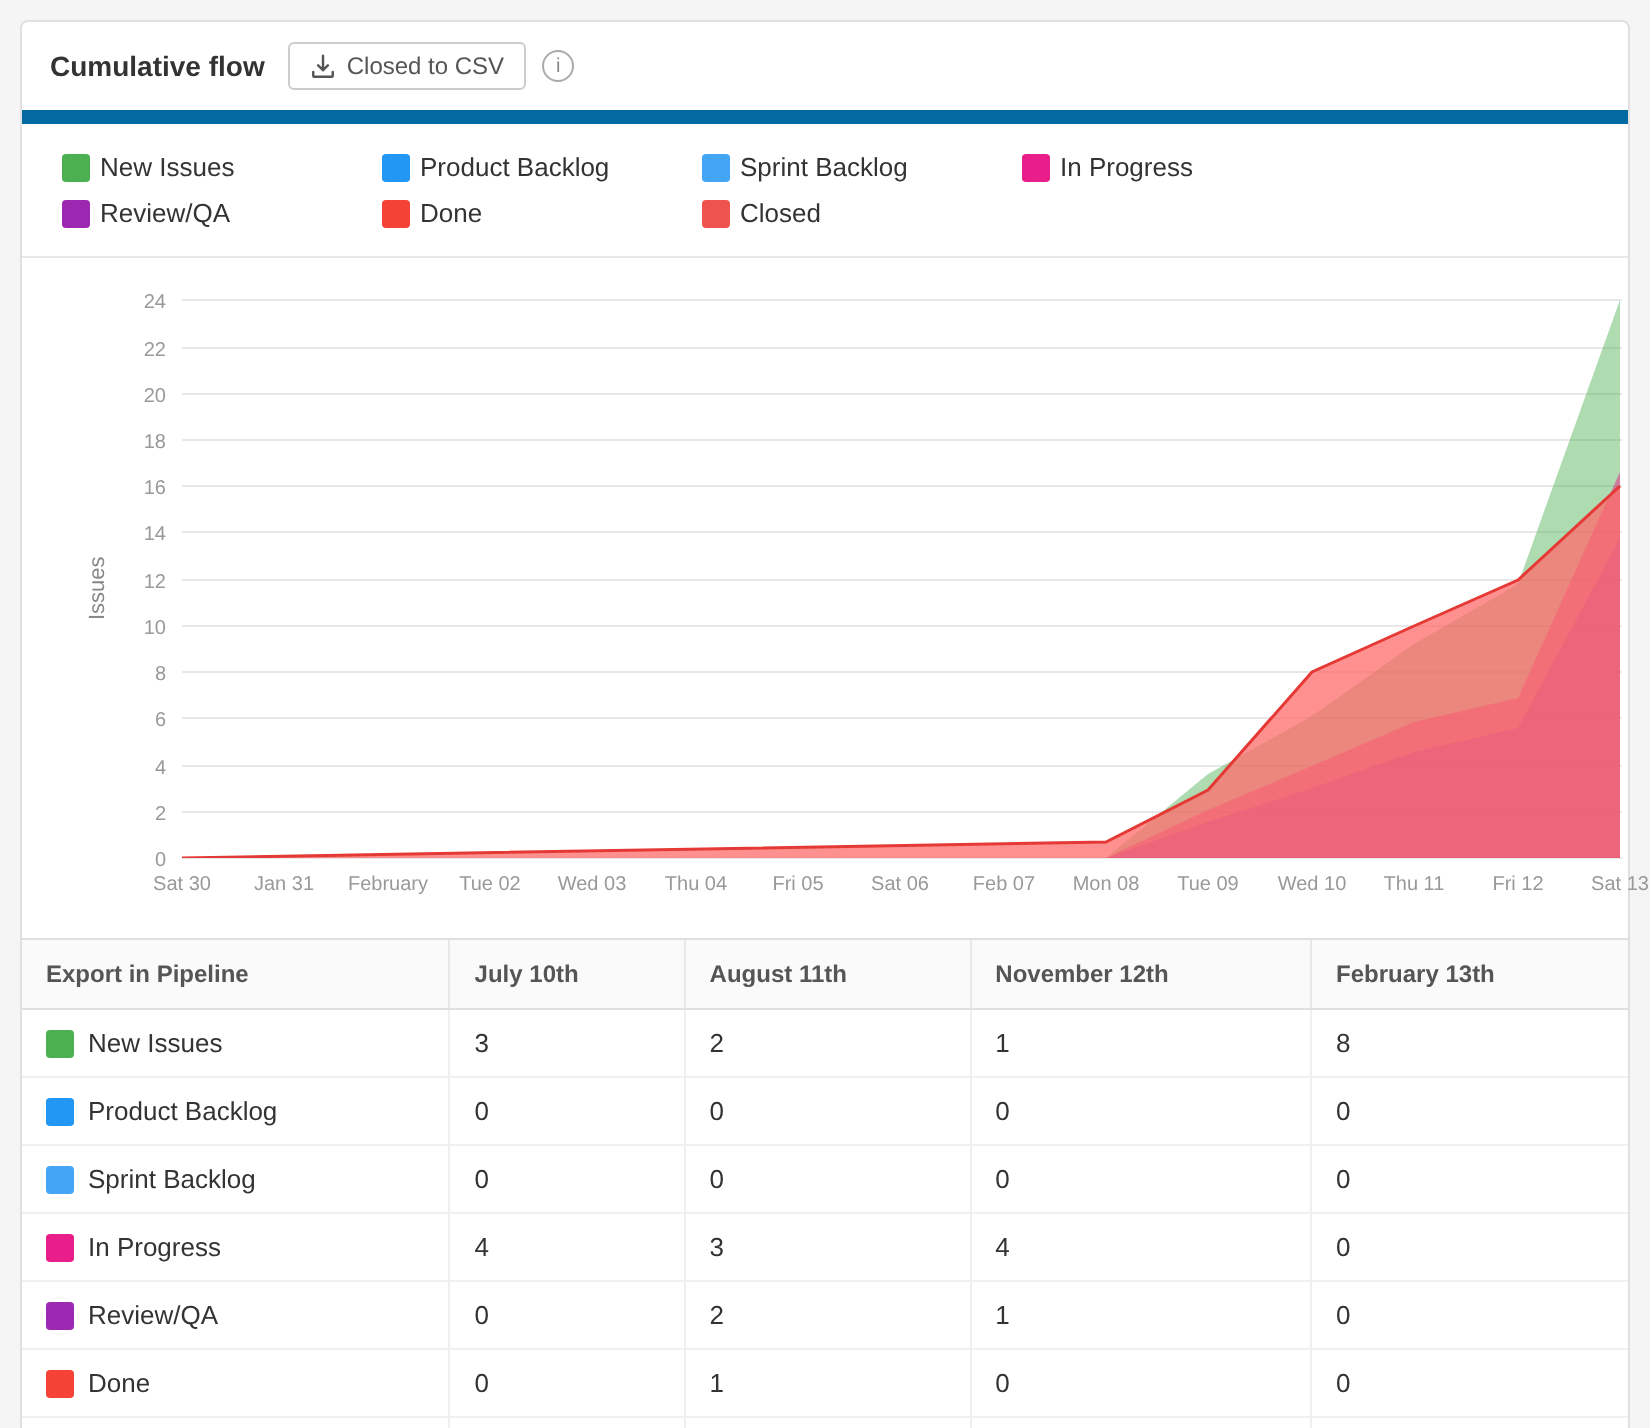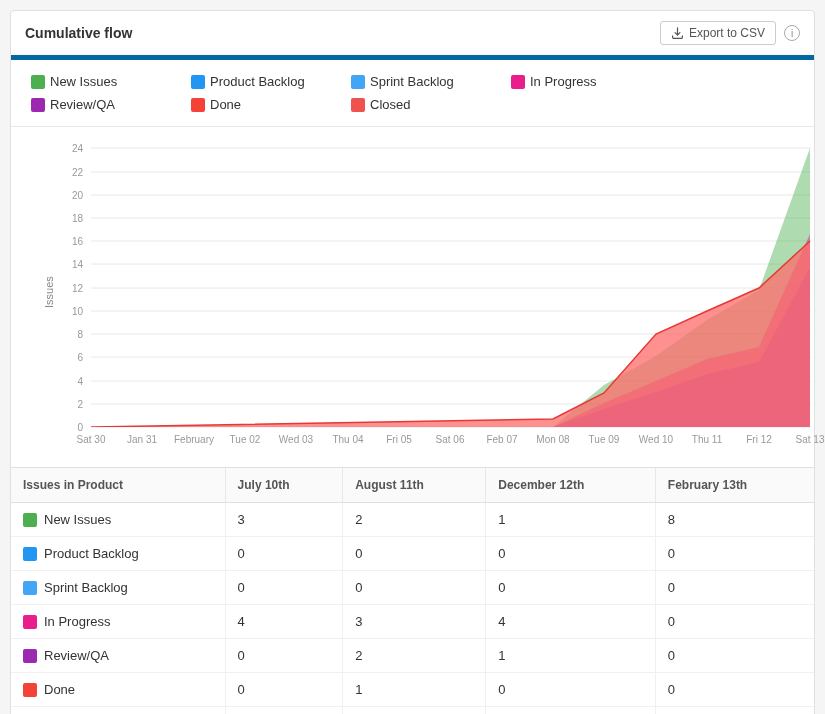--- a/index.html
+++ b/index.html
@@ -1,21 +1,21 @@
 <!DOCTYPE html>
 <html><head>
   <meta charset="utf-8">
   <style>
     * { box-sizing: border-box; margin: 0; padding: 0; }
     body { font-family: -apple-system, BlinkMacSystemFont, 'Segoe UI', sans-serif; font-size: 13px; background: #f5f5f5; color: #333; }
 
     .main-container { background: #fff; border: 1px solid #e0e0e0; border-radius: 4px; margin: 10px; }
 
     
-    .chart-header { display: flex; align-items: center; justify-content: space-between; padding: 10px 14px; border-bottom: 5px solid #0369a1; gap: 12px; }
+    .chart-header { display: flex; align-items: center; padding: 10px 14px; border-bottom: 7px solid #0369a1; gap: 12px; }
     .chart-title { font-size: 14px; font-weight: 600; color: #333; }
     .export-btn { display: flex; align-items: center; gap: 5px; font-size: 12px; color: #555; border: 1px solid #ccc; background: #fff; padding: 4px 10px; border-radius: 3px; cursor: pointer; }
     .info-icon { width: 16px; height: 16px; border-radius: 50%; border: 1px solid #aaa; display: inline-flex; align-items: center; justify-content: center; font-size: 10px; color: #888; cursor: pointer; }
 
     
     .legend { display: flex; flex-wrap: wrap; padding: 10px 14px; border-bottom: 1px solid #e8e8e8; gap: 0; }
     .legend-item { display: flex; align-items: center; gap: 5px; min-width: 160px; padding: 4px 6px; }
     .legend-color { width: 14px; height: 14px; border-radius: 2px; flex-shrink: 0; }
 
     
@@ -36,21 +36,21 @@
 
 <div class="main-container">
 
   <div class="chart-header">
     <span class="chart-title">Cumulative flow</span>
     <div style="display:flex;align-items:center;gap:8px;">
       <button class="export-btn">
         <svg width="13" height="13" viewBox="0 0 16 16" fill="none">
           <path d="M8 1v9M5 7l3 3 3-3M2 11v2a1 1 0 001 1h10a1 1 0 001-1v-2" stroke="#555" stroke-width="1.5" stroke-linecap="round" stroke-linejoin="round"></path>
         </svg>
-        <span>Export to CSV</span>
+        <span>Closed to CSV</span>
       </button>
       <span class="info-icon">i</span>
     </div>
   </div>
 
   <div class="legend" id="legend-container">
       <div class="legend-item">
     <div class="legend-color" style="background:#4caf50;border:1px solid #4caf50dd;"></div>
     <span>New Issues</span>
   </div>
@@ -153,24 +153,24 @@
         <polyline clip-path="url(#chart-clip)" points="30,290 492,282 543,256 595,197 646,174 698,151 749,104" fill="none" stroke="#e53935" stroke-width="1.5"></polyline>
 
       </svg>
     </div>
   </div>
 
   <div class="table-container">
     <table id="issues-table">
         <thead>
           <tr>
-            <th>Issues in Product</th>
+            <th>Export in Pipeline</th>
             <th>July 10th</th>
             <th>August 11th</th>
-            <th>December 12th</th>
+            <th>November 12th</th>
             <th>February 13th</th>
           </tr>
         </thead>
         <tbody>
           <tr>
             <td>
     <div class="row-label">
       <div class="row-color" style="background:#4caf50;"></div>
       <span>New Issues</span>
     </div>

